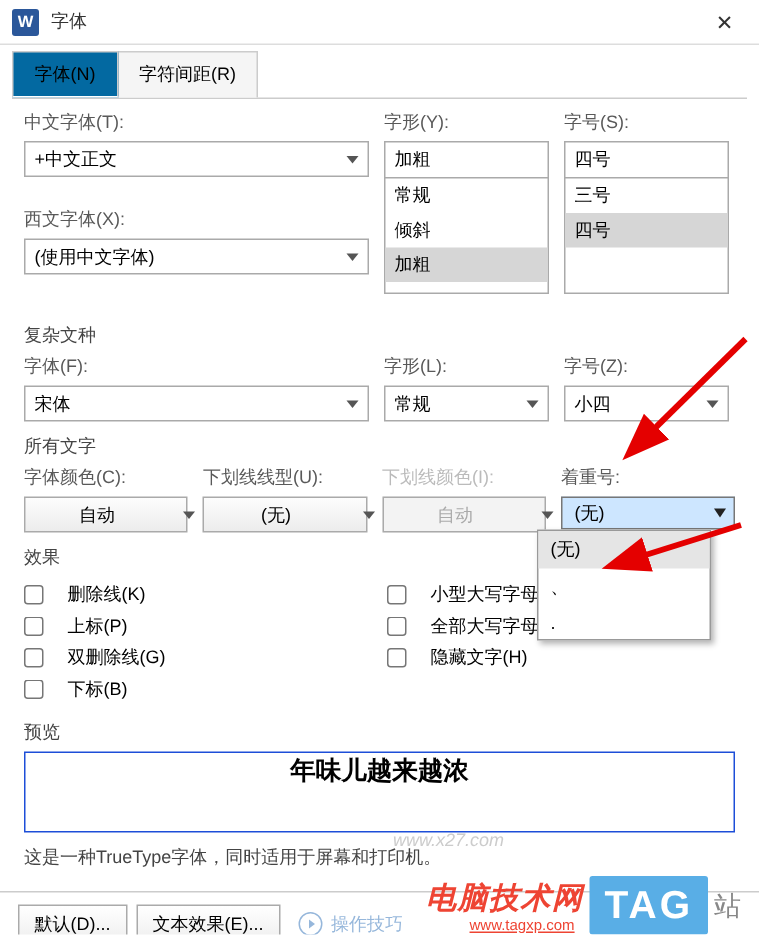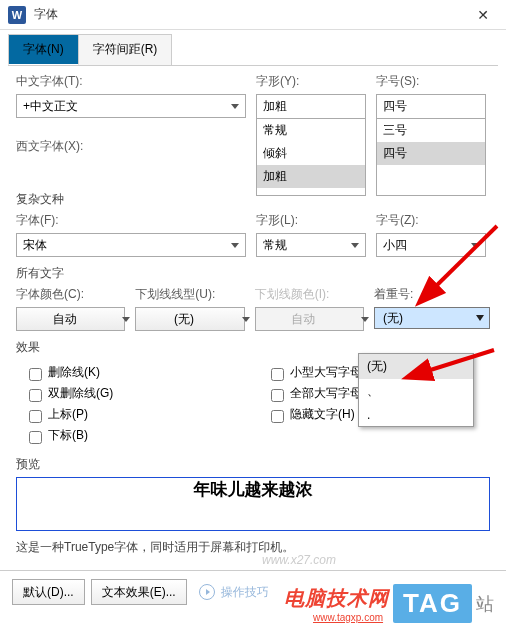--- a/index.html
+++ b/index.html
@@ -40,21 +40,21 @@
 
   .emph-btn { position: relative; height: 22px; border: 1px solid #777; background: #cde6ff; display: flex; align-items: center; padding: 0 22px 0 8px; }
   .emph-btn .tri { position: absolute; right: 5px; top: 7px; border-left: 4px solid transparent; border-right: 4px solid transparent; border-top: 6px solid #222; }
 
   .emph-pop { position: absolute; width: 116px; border: 1px solid #999; background: #fff; box-shadow: 2px 2px 4px rgba(0,0,0,.3); z-index: 10; }
   .emph-pop .item { padding: 4px 8px; }
   .emph-pop .item.hl { background: #e5e5e5; }
 
   .cb-row { display: flex; gap: 10px; }
   .cb-col { flex: 1; }
-  .cb { display: flex; align-items: flex-end; gap: 6px; margin: 4px 13px; }
+  .cb { display: flex; align-items: center; gap: 16px; margin: 4px 0; }
   .cb input { width: 13px; height: 13px; }
 
   .preview-box { border: 1px solid #1d4ed8; height: 54px; margin: 4px 0 8px; display: flex; align-items: flex-start; justify-content: center; }
   .preview-text { font-size: 17px; font-weight: bold; font-family: SimSun, serif; }
 
   .note { color: #444; margin-bottom: 6px; }
 
   .footer { border-top: 1px solid #ccc; padding: 8px 12px; display: flex; align-items: center; gap: 6px; }
   .btn { height: 26px; border: 1px solid #aaa; background: linear-gradient(#fff,#eee); padding: 0 10px; display: flex; align-items: center; }
   .hint { display: flex; align-items: center; gap: 6px; color: #96b7db; margin-left: 6px; }
@@ -114,20 +114,24 @@
       <div class="listbox">
         <div class="item">三号</div>
         <div class="item sel">四号</div>
       </div>
     </div>
   </div>
 
   <div class="row" style="margin-top:-62px">
     <div class="col w1">
       <label class="lbl">西文字体(X):</label>
+      <div class="combo">
+        <span>(使用中文字体)</span>
+        <span class="chev"></span>
+      </div>
     </div>
     <div class="col w2"></div>
     <div class="col w3"></div>
   </div>
 
   <label class="section" style="margin-top:32px">复杂文种</label>
   <div class="row">
     <div class="col w1">
       <label class="lbl">字体(F):</label>
       <div class="combo">
@@ -191,25 +195,25 @@
 
   <label class="section">效果</label>
   <div class="cb-row">
     <div class="cb-col">
       <label class="cb">
           <input type="checkbox" style="">
           <span>删除线(K)</span>
         </label>
       <label class="cb">
           <input type="checkbox" style="">
+          <span>上标(P)</span>
+        </label>
+      <label class="cb">
+          <input type="checkbox" style="">
           <span>双删除线(G)</span>
-        </label>
-      <label class="cb">
-          <input type="checkbox" style="">
-          <span>上标(P)</span>
         </label>
       <label class="cb">
           <input type="checkbox" style="">
           <span>下标(B)</span>
         </label>
     </div>
     <div class="cb-col">
       <label class="cb">
           <input type="checkbox" style="">
           <span>小型大写字母(M)</span>

